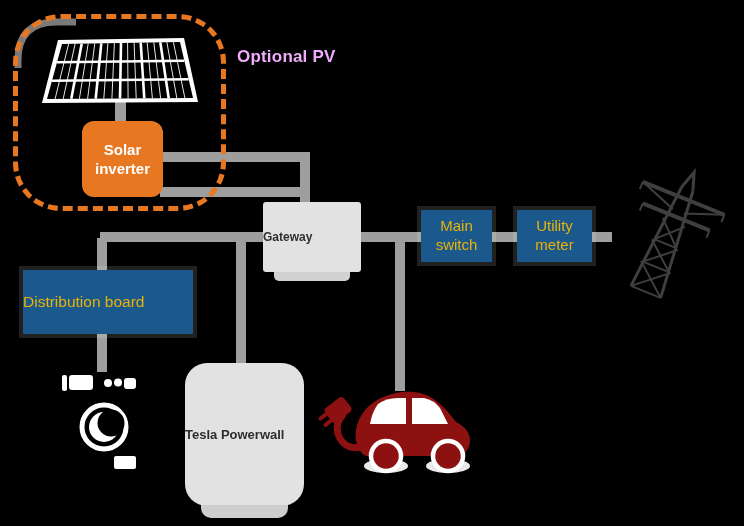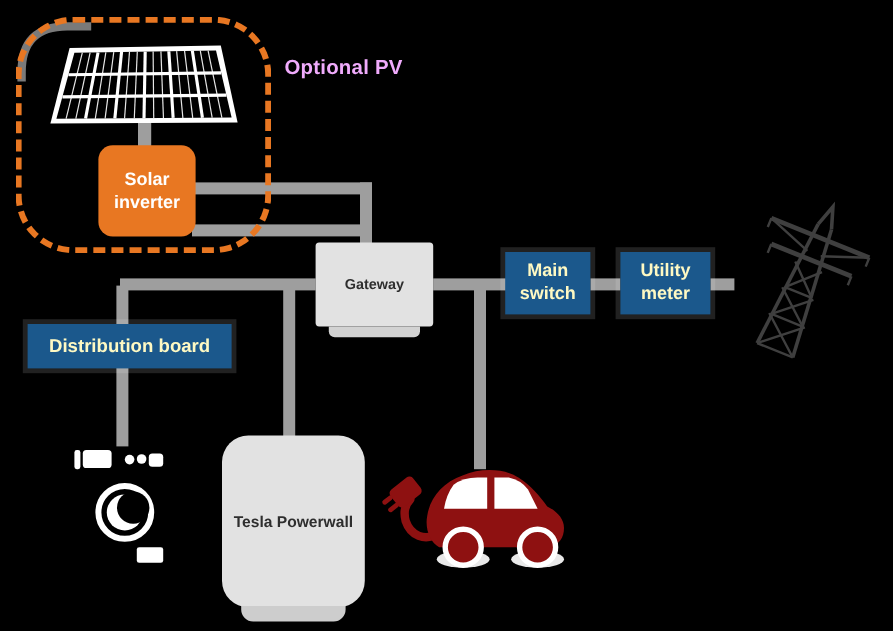--- a/index.html
+++ b/index.html
@@ -3,25 +3,25 @@
 <meta charset="utf-8">
 <style>
   html,body{margin:0;padding:0;background:#000;}
   #canvas{
     position:relative;width:744px;height:526px;background:#000;overflow:hidden;
     font-family:"Liberation Sans","DejaVu Sans",sans-serif;
   }
   .abs{position:absolute;}
   .line{position:absolute;background:#9e9e9e;}
   .box{
-    position:absolute;display:flex;align-items:center;justify-content:center;
+    position:absolute;display:flex;align-items:center;justify-content:flex-start;
     text-align:center;box-sizing:border-box;
   }
   .box.blue{
-    background:#1b588c;color:#fef9c3;font-weight:bold;font-size:15px;line-height:1.25;
+    background:#1b588c;color:#eab308;font-weight:normal;font-size:15px;line-height:1.25;
     box-shadow:0 0 0 4px rgba(255,255,255,0.13);
   }
   .box.gray{
     background:#e2e2e2;color:#2e2e2e;font-weight:bold;
   }
   .dashed-frame{
     position:absolute;left:13px;top:14px;width:213px;height:197px;
     border:5px dashed #e87722;border-radius:48px;box-sizing:border-box;
   }
   .pv-label{
@@ -93,21 +93,21 @@
   <div class="pedestal" style="left:274px;top:272px;width:76px;height:9px;border-radius:0 0 5px 5px"></div>
 
   <div class="box blue" style="left:421px;top:210px;width:71px;height:52px;padding:0 6px">
     <span>Main switch</span>
   </div>
 
   <div class="box blue" style="left:517px;top:210px;width:75px;height:52px;padding:16px 10px">
     <span>Utility meter</span>
   </div>
 
-  <div class="box blue" style="left:23px;top:270px;width:170px;height:37px;font-size:15.5px">
+  <div class="box blue" style="left:23px;top:270px;width:170px;height:64px;font-size:15.5px">
     <span>Distribution board</span>
   </div>
 
   <div class="box gray" style="left:185px;top:363px;width:119px;height:143px;border-radius:22px;
        font-size:13px;line-height:1.35">
     <span>Tesla Powerwall</span>
   </div>
   <div class="pedestal" style="left:201px;top:505px;width:87px;height:13px;background:#cdcdcd;
        border-radius:0 0 10px 10px"></div>
 

